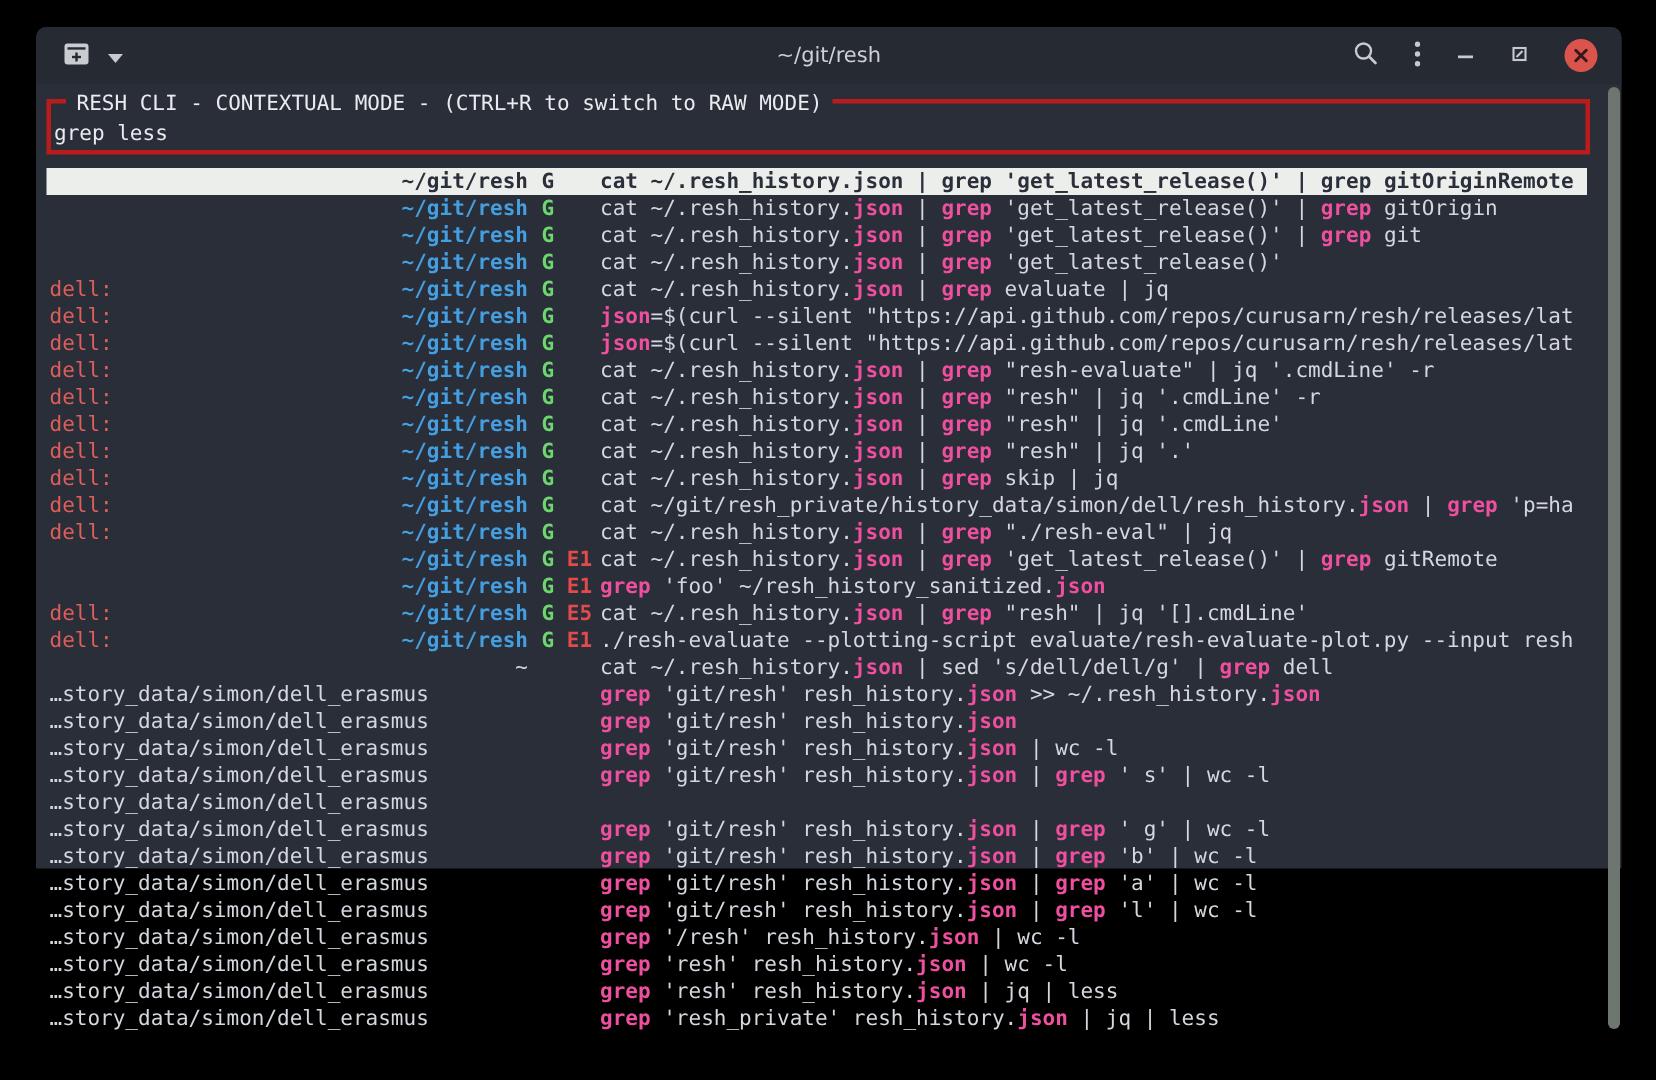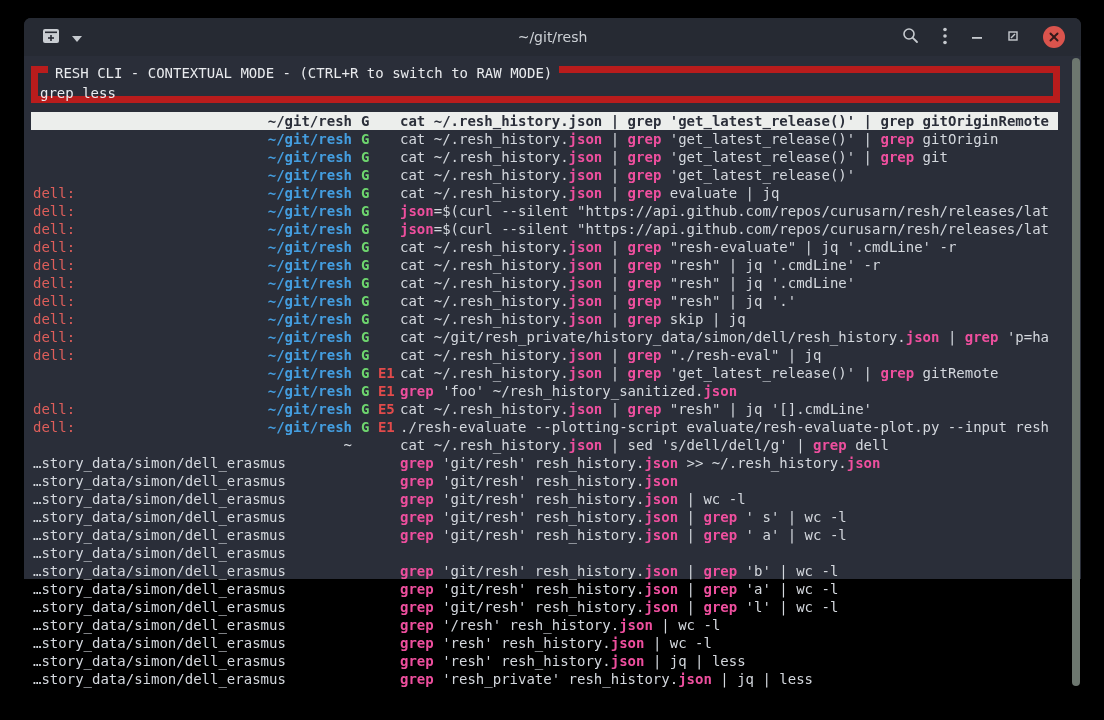--- a/index.html
+++ b/index.html
@@ -20,21 +20,21 @@
   .tb-title{position:absolute;left:0;right:0;text-align:center;color:#cdd1d6;
             font:14px "DejaVu Sans",sans-serif;pointer-events:none;}
   .tb-right{position:absolute;right:16px;display:flex;align-items:center;gap:24px;}
   .tbtn{background:transparent;border:none;padding:0;margin:0;display:flex;
         align-items:center;justify-content:center;cursor:default;}
   .close-btn{width:22px;height:22px;border-radius:50%;background:#da544d;}
   
   .content{position:absolute;top:38px;left:0;right:0;bottom:0;
            font:14px/18px "DejaVu Sans Mono",monospace;color:var(--fg);}
   .headerbox{position:absolute;left:7px;top:10px;width:1029px;height:37px;
-             border:7px solid #b91c1c;}
+             border:3px solid #b91c1c;}
   .header-title{position:absolute;top:-9px;left:10px;background:var(--term-bg);
                 padding:0 7px;color:#e9ebee;white-space:pre;}
   .query{position:absolute;left:2px;top:11px;white-space:pre;color:#e9ebee;}
   .rows{position:absolute;left:7px;top:56px;width:1027px;}
   .row{position:relative;height:18px;white-space:pre;}
   .row.sel{background:var(--sel-bg);}
   .row.sel span{color:var(--sel-fg) !important;font-weight:bold;}
   .host{position:absolute;left:2px;color:var(--red);}
   .lpath{position:absolute;left:2px;color:var(--fg);text-align:center;}
   .path{position:absolute;left:2px;width:319px;text-align:right;
@@ -141,22 +141,22 @@
           <div class="row"><span class="host">dell:</span><span class="path">~/git/resh</span><span class="flags"><span class="flag-g">G</span></span><span class="cmd">cat ~/.resh_history.<span class="match">json</span> | <span class="match">grep</span> "./resh-eval" | jq</span></div>
           <div class="row"><span class="path">~/git/resh</span><span class="flags"><span class="flag-g">G</span> <span class="flag-e">E1</span></span><span class="cmd">cat ~/.resh_history.<span class="match">json</span> | <span class="match">grep</span> 'get_latest_release()' | <span class="match">grep</span> gitRemote</span></div>
           <div class="row"><span class="path">~/git/resh</span><span class="flags"><span class="flag-g">G</span> <span class="flag-e">E1</span></span><span class="cmd"><span class="match">grep</span> 'foo' ~/resh_history_sanitized.<span class="match">json</span></span></div>
           <div class="row"><span class="host">dell:</span><span class="path">~/git/resh</span><span class="flags"><span class="flag-g">G</span> <span class="flag-e">E5</span></span><span class="cmd">cat ~/.resh_history.<span class="match">json</span> | <span class="match">grep</span> "resh" | jq '[].cmdLine'</span></div>
           <div class="row"><span class="host">dell:</span><span class="path">~/git/resh</span><span class="flags"><span class="flag-g">G</span> <span class="flag-e">E1</span></span><span class="cmd">./resh-evaluate --plotting-script evaluate/resh-evaluate-plot.py --input resh</span></div>
           <div class="row"><span class="path plain">~</span><span class="cmd">cat ~/.resh_history.<span class="match">json</span> | sed 's/dell/dell/g' | <span class="match">grep</span> dell</span></div>
           <div class="row"><span class="lpath">…story_data/simon/dell_erasmus</span><span class="cmd"><span class="match">grep</span> 'git/resh' resh_history.<span class="match">json</span> &gt;&gt; ~/.resh_history.<span class="match">json</span></span></div>
           <div class="row"><span class="lpath">…story_data/simon/dell_erasmus</span><span class="cmd"><span class="match">grep</span> 'git/resh' resh_history.<span class="match">json</span></span></div>
           <div class="row"><span class="lpath">…story_data/simon/dell_erasmus</span><span class="cmd"><span class="match">grep</span> 'git/resh' resh_history.<span class="match">json</span> | wc -l</span></div>
           <div class="row"><span class="lpath">…story_data/simon/dell_erasmus</span><span class="cmd"><span class="match">grep</span> 'git/resh' resh_history.<span class="match">json</span> | <span class="match">grep</span> ' s' | wc -l</span></div>
-          <div class="row"><span class="lpath">…story_data/simon/dell_erasmus</span><span class="cmd"><span class="match">grep</span> 'git/resh' resh_history.<span class="match">json</span> | <span class="match">grep</span> ' a' | wc -l</span></div>
           <div class="row"><span class="lpath">…story_data/simon/dell_erasmus</span></div>
+          <div class="row"><span class="lpath">…story_data/simon/dell_erasmus</span><span class="cmd"><span class="match">grep</span> 'git/resh' resh_history.<span class="match">json</span> | <span class="match">grep</span> ' g' | wc -l</span></div>
           <div class="row"><span class="lpath">…story_data/simon/dell_erasmus</span><span class="cmd"><span class="match">grep</span> 'git/resh' resh_history.<span class="match">json</span> | <span class="match">grep</span> 'b' | wc -l</span></div>
           <div class="row"><span class="lpath">…story_data/simon/dell_erasmus</span><span class="cmd"><span class="match">grep</span> 'git/resh' resh_history.<span class="match">json</span> | <span class="match">grep</span> 'a' | wc -l</span></div>
           <div class="row"><span class="lpath">…story_data/simon/dell_erasmus</span><span class="cmd"><span class="match">grep</span> 'git/resh' resh_history.<span class="match">json</span> | <span class="match">grep</span> 'l' | wc -l</span></div>
           <div class="row"><span class="lpath">…story_data/simon/dell_erasmus</span><span class="cmd"><span class="match">grep</span> '/resh' resh_history.<span class="match">json</span> | wc -l</span></div>
           <div class="row"><span class="lpath">…story_data/simon/dell_erasmus</span><span class="cmd"><span class="match">grep</span> 'resh' resh_history.<span class="match">json</span> | wc -l</span></div>
           <div class="row"><span class="lpath">…story_data/simon/dell_erasmus</span><span class="cmd"><span class="match">grep</span> 'resh' resh_history.<span class="match">json</span> | jq | less</span></div>
           <div class="row"><span class="lpath">…story_data/simon/dell_erasmus</span><span class="cmd"><span class="match">grep</span> 'resh_private' resh_history.<span class="match">json</span> | jq | less</span></div>
         </div>
       <div class="scrollbar"></div>
     </div>

